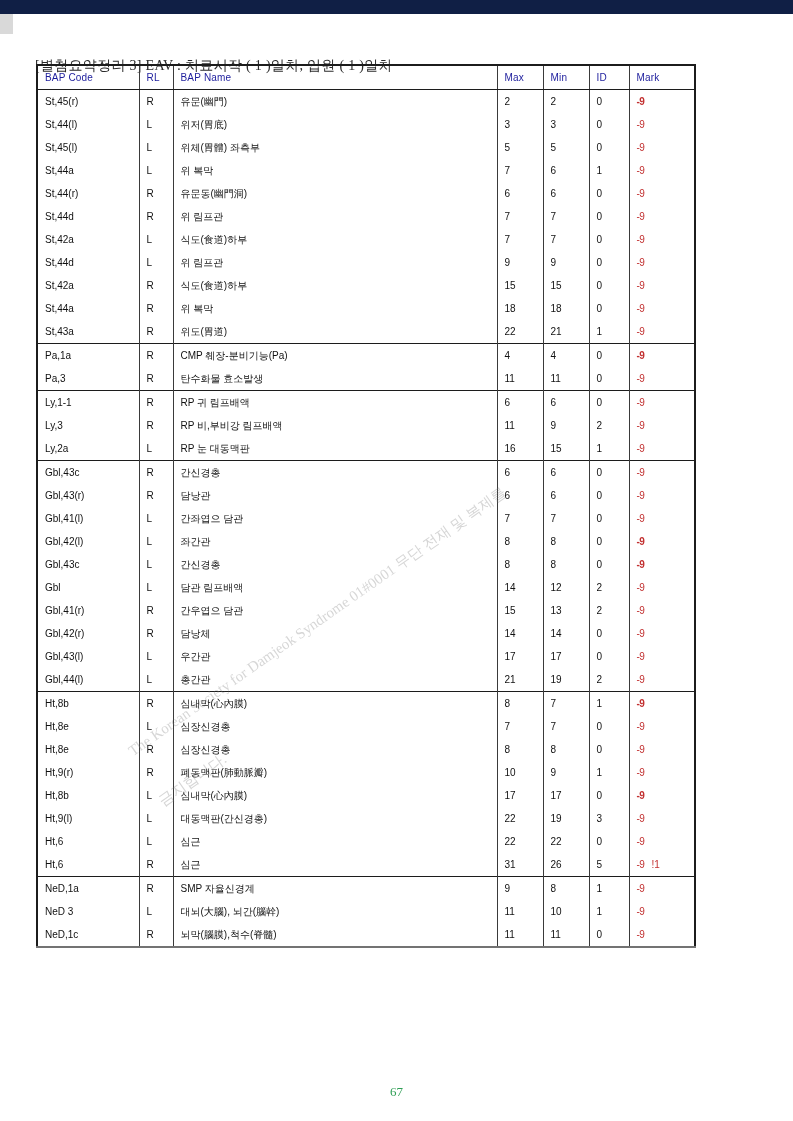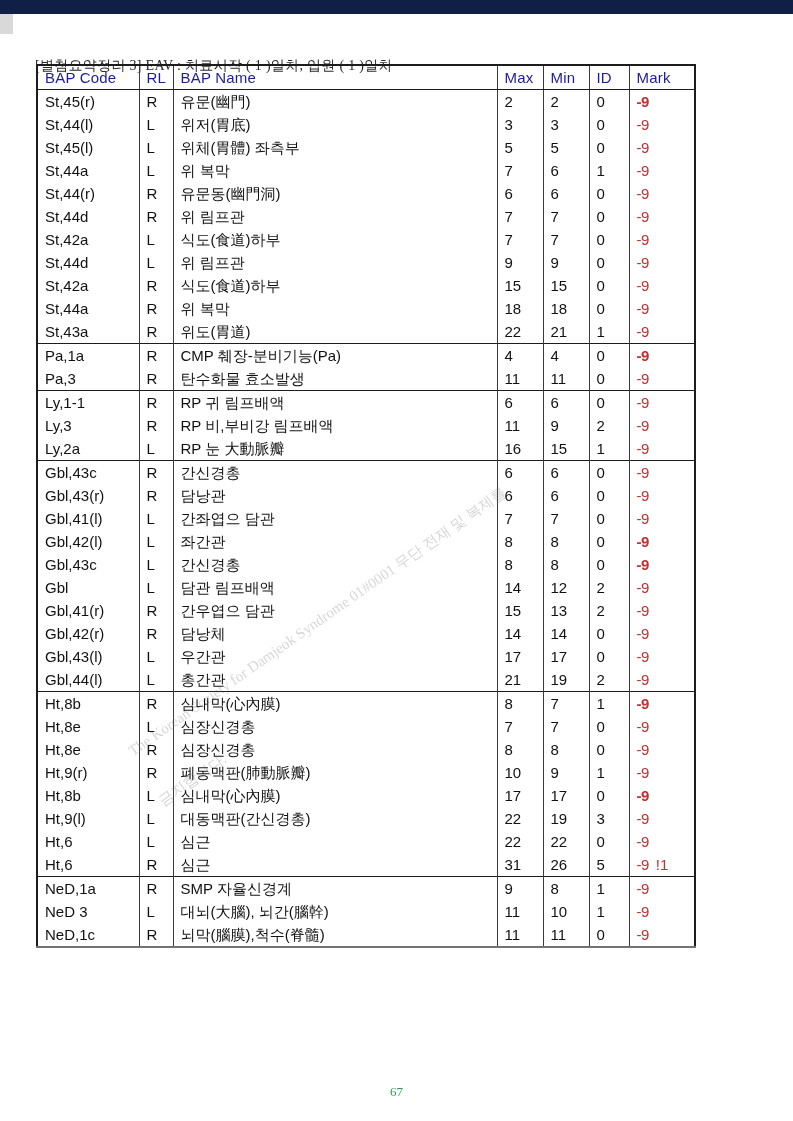--- a/index.html
+++ b/index.html
@@ -60,21 +60,21 @@
     position: absolute;
     top: 64px;
     left: 36px;
     width: 658px;
   }
   table.eav {
     border-collapse: collapse;
     table-layout: fixed;
     width: 658px;
     font-family: "Liberation Sans", "DejaVu Sans", sans-serif;
-    font-size: 15px;
+    font-size: 10px;
     color: #111;
     padding-left: 34px;
   }
   table.eav col.c-code  { width: 102px; }
   table.eav col.c-rl    { width: 34px; }
   table.eav col.c-name  { width: 324px; }
   table.eav col.c-max   { width: 46px; }
   table.eav col.c-min   { width: 46px; }
   table.eav col.c-id    { width: 40px; }
   table.eav col.c-mark  { width: 66px; }
@@ -309,21 +309,21 @@
           <td>R</td>
           <td>RP 비,부비강 림프배액</td>
           <td class="num">11</td>
           <td class="num">9</td>
           <td class="num">2</td>
           <td class="mark"><span class="mk-dash">-9</span></td>
         </tr>
         <tr>
           <td>Ly,2a</td>
           <td>L</td>
-          <td>RP 눈 大動脈瓣</td>
+          <td>RP 눈 대동맥판</td>
           <td class="num">16</td>
           <td class="num">15</td>
           <td class="num">1</td>
           <td class="mark"><span class="mk-dash">-9</span></td>
         </tr>
         <tr class="group-start">
           <td>Gbl,43c</td>
           <td>R</td>
           <td>간신경총</td>
           <td class="num">6</td>

